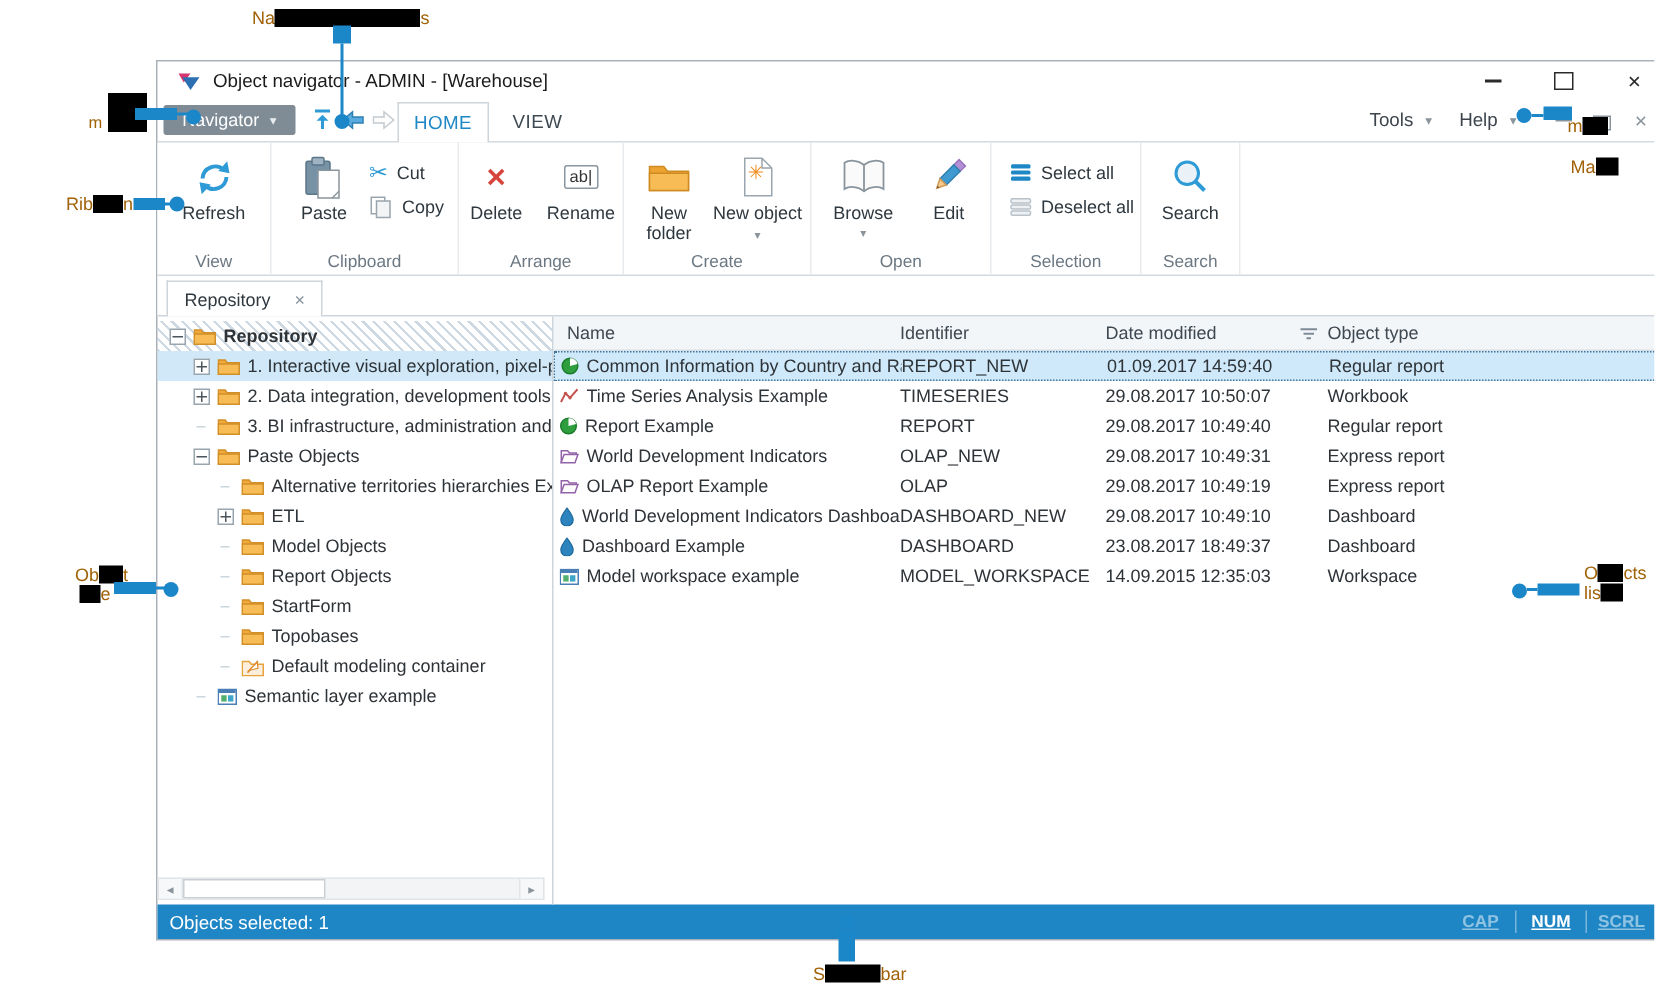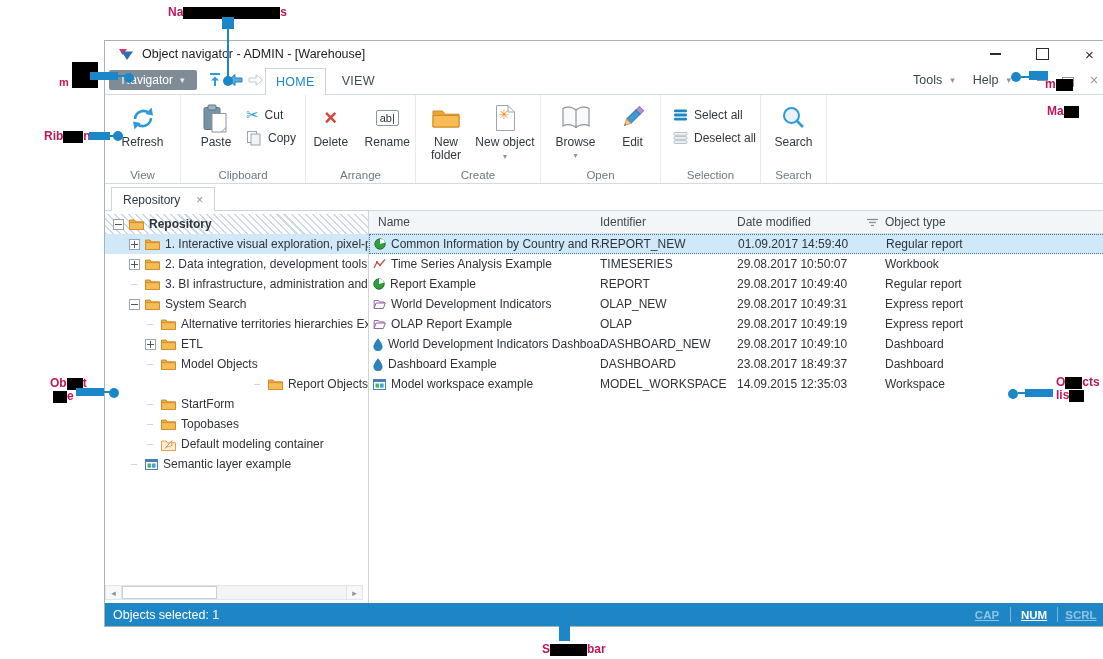--- a/index.html
+++ b/index.html
@@ -102,21 +102,21 @@
   .statusbar{height:23px;background:#1f86c5;display:flex;align-items:center;color:#fff;
              font-size:12.5px;flex:none;margin-top:auto;}
   .sb-left{padding-left:8px;}
   .sb-right{margin-left:auto;display:flex;align-items:center;height:100%;}
   .sb-ind{width:46px;text-align:center;color:rgba(255,255,255,.5);font-size:11.5px;font-weight:bold;text-decoration:underline;}
   .sb-ind.active{color:#fff;}
   .sb-sep{width:1px;height:15px;background:rgba(255,255,255,.4);}
   .sb-grip{width:17px;height:100%;background:repeating-linear-gradient(135deg,rgba(255,255,255,.75) 0 1px,rgba(255,255,255,0) 1px 4px);
            clip-path:polygon(100% 10%,100% 100%,10% 100%);}
   
-  .co-label{position:absolute;font-size:12px;color:#be185d;white-space:nowrap;display:flex;align-items:flex-end;font-weight:bold;}
+  .co-label{position:absolute;font-size:12px;color:#a16207;white-space:nowrap;display:flex;align-items:center;}
   .redact{display:inline-block;height:12px;background:#000;}
   .redact-block{position:absolute;background:#000;}
   .c-dot{position:absolute;width:10px;height:10px;border-radius:50%;background:#1b87c9;}
   .c-square{position:absolute;width:12px;height:12px;background:#1b87c9;}
   .c-bar{position:absolute;background:#1b87c9;}
 </style>
 </head>
 <body>
 
 <div class="canvas">
@@ -401,21 +401,21 @@
               <span class="tlabel">3. BI infrastructure, administration and m</span>
             </div>
             <div class="tree-row" style="padding-left: 24px;">
               <span class="expander minus"></span>
               <span class="ticon">
                 <svg width="15" height="12">
                   <path d="M0.5 2 h4.6 l1.4 1.8 H14.5 V11.5 H0.5 Z" fill="#f2a93b" stroke="#d28f28"></path>
                   <path d="M0.5 4.6 H14.5 V11.5 H0.5 Z" fill="#f7bc55" stroke="#d28f28"></path>
                 </svg>
               </span>
-              <span class="tlabel">System Search</span>
+              <span class="tlabel">Paste Objects</span>
             </div>
             <div class="tree-row" style="padding-left: 40px;">
               <span class="spacer"></span>
               <span class="ticon">
                 <svg width="15" height="12">
                   <path d="M0.5 2 h4.6 l1.4 1.8 H14.5 V11.5 H0.5 Z" fill="#f2a93b" stroke="#d28f28"></path>
                   <path d="M0.5 4.6 H14.5 V11.5 H0.5 Z" fill="#f7bc55" stroke="#d28f28"></path>
                 </svg>
               </span>
               <span class="tlabel">Alternative territories hierarchies Exam</span>
@@ -433,21 +433,21 @@
             <div class="tree-row" style="padding-left: 40px;">
               <span class="spacer"></span>
               <span class="ticon">
                 <svg width="15" height="12">
                   <path d="M0.5 2 h4.6 l1.4 1.8 H14.5 V11.5 H0.5 Z" fill="#f2a93b" stroke="#d28f28"></path>
                   <path d="M0.5 4.6 H14.5 V11.5 H0.5 Z" fill="#f7bc55" stroke="#d28f28"></path>
                 </svg>
               </span>
               <span class="tlabel">Model Objects</span>
             </div>
-            <div class="tree-row" style="padding-left: 40px; justify-content: flex-end;">
+            <div class="tree-row" style="padding-left: 40px;">
               <span class="spacer"></span>
               <span class="ticon">
                 <svg width="15" height="12">
                   <path d="M0.5 2 h4.6 l1.4 1.8 H14.5 V11.5 H0.5 Z" fill="#f2a93b" stroke="#d28f28"></path>
                   <path d="M0.5 4.6 H14.5 V11.5 H0.5 Z" fill="#f7bc55" stroke="#d28f28"></path>
                 </svg>
               </span>
               <span class="tlabel">Report Objects</span>
             </div>
             <div class="tree-row" style="padding-left: 40px;">

